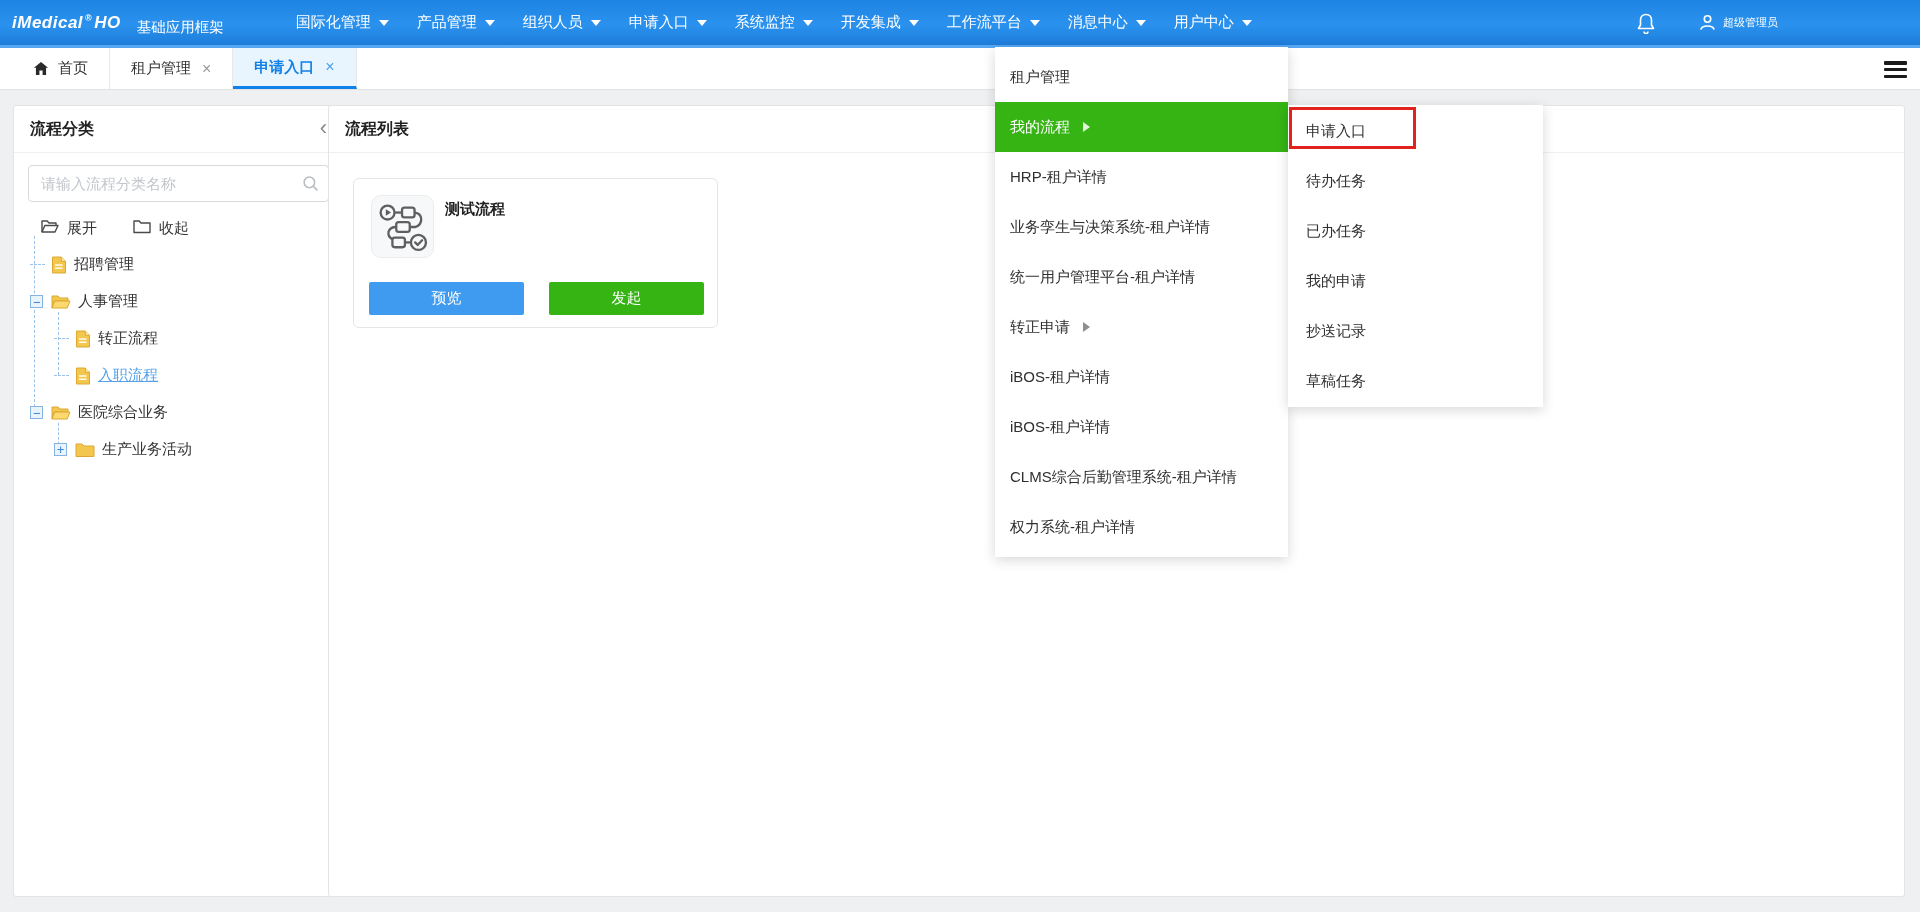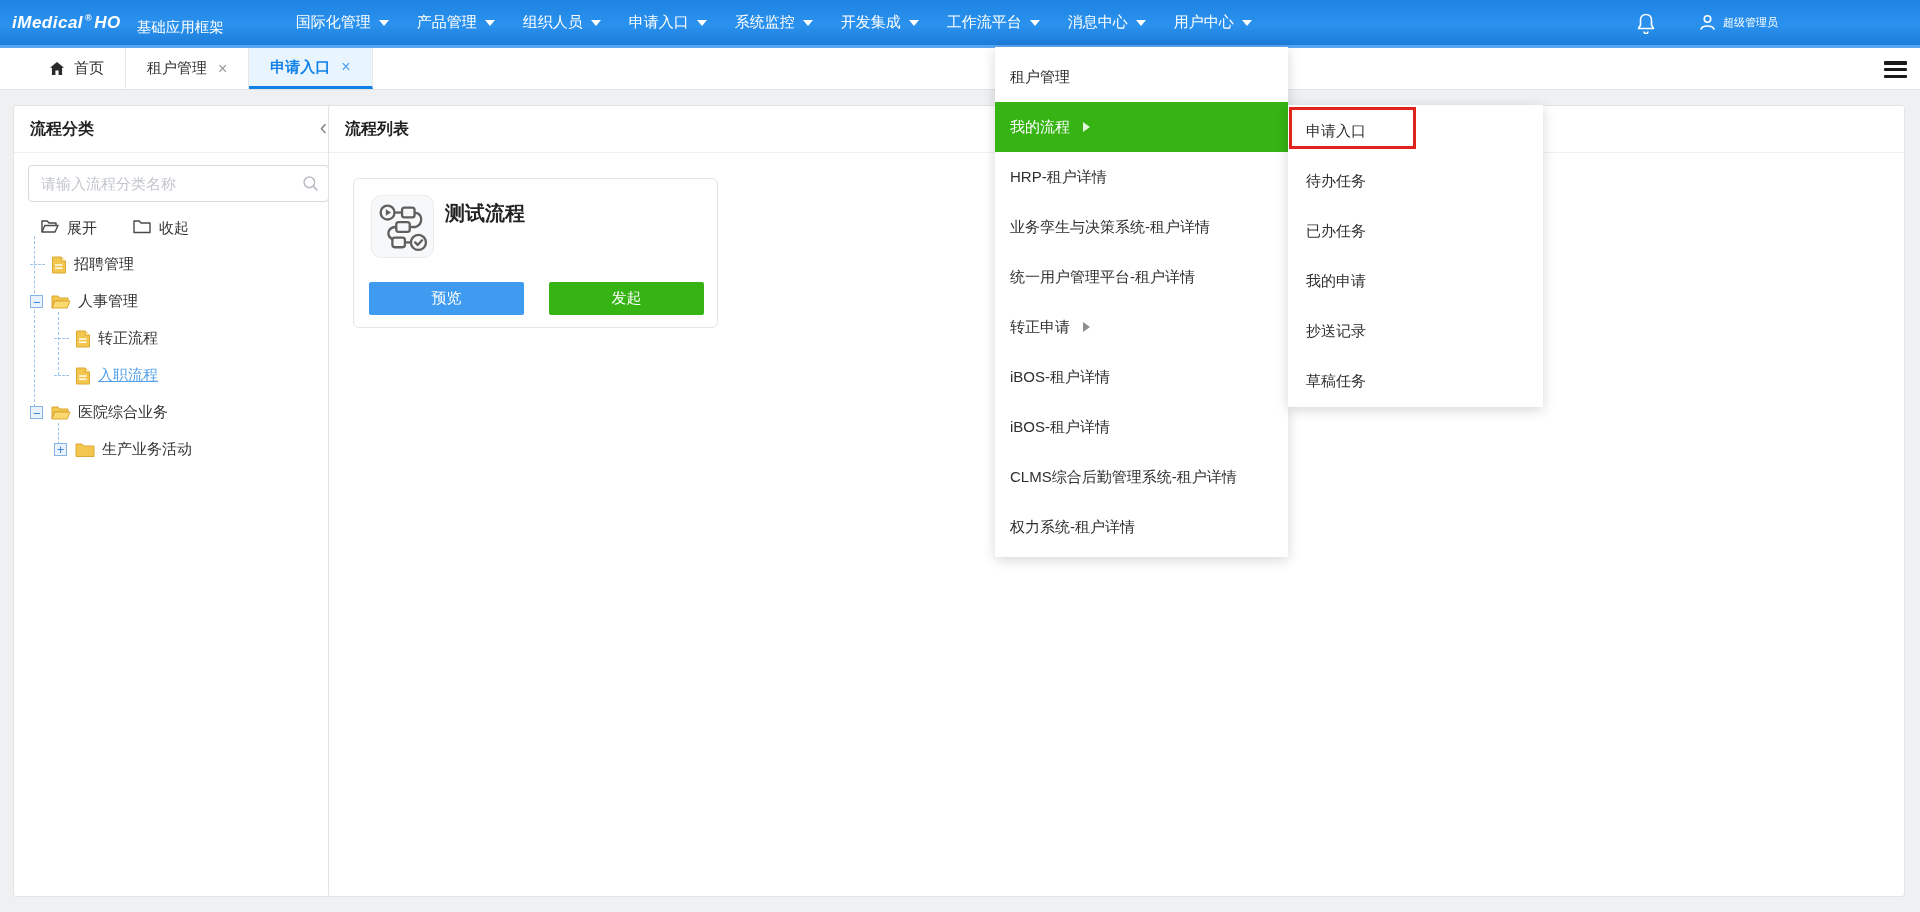--- a/index.html
+++ b/index.html
@@ -18,21 +18,21 @@
   .nav-item { display:flex; align-items:center; font-size:15px; padding:0 14px; height:45px; cursor:pointer; white-space:nowrap; }
   .caret { width:0; height:0; border-left:5px solid transparent; border-right:5px solid transparent;
     border-top:6px solid #fff; margin-left:8px; }
   .nav-right { margin-left:auto; margin-right:142px; display:flex; align-items:center; gap:42px; }
   .bell, .userbox { display:flex; align-items:center; cursor:pointer; }
   .userbox span.user-label { font-size:11px; margin-left:6px; }
 
   
   .tabbar { position:absolute; left:0; top:45px; width:1920px; height:45px; background:#fff;
     border-top:3px solid #57a6f3; border-bottom:1px solid #e3e3e3; display:flex; align-items:stretch;
-    padding-left:28px; z-index:30; }
+    padding-left:12px; z-index:30; }
   .tab { display:flex; align-items:center; padding:0 21px; font-size:15px; color:#333;
     border-right:1px solid #e8e8e8; cursor:pointer; white-space:nowrap; }
   .tab .tab-label { margin-left:0; }
   .tab .home-ico { margin-right:9px; display:flex; }
   .tab .close-x { margin-left:11px; color:#999; font-size:16px; line-height:1; }
   .tab.active { background:#e9f5fe; color:#1081e8; font-weight:bold; border-bottom:3px solid #1081e8; border-right:1px solid #e8e8e8; }
   .tab.active .close-x { color:#4aa0ee; font-weight:normal; }
   .hamburger { position:absolute; right:13px; top:13px; width:23px; height:17px; cursor:pointer;
     display:flex; flex-direction:column; justify-content:space-between; }
   .hamburger i { display:block; height:3.5px; background:#1b1b1b; border-radius:1px; }
@@ -67,21 +67,21 @@
   .vline { position:absolute; border-left:1px dashed #9cc3ea; width:0; z-index:1; }
   #vlineA { left:20px; top:-10px; height:176px; }
   #vlineB { left:44px; top:66px;  height:63px; }
   #vlineC { left:44px; top:177px; height:26px; }
 
   
   .main-card { position:absolute; left:24px; top:72px; width:365px; height:150px;
     border:1px solid #e5e5e5; border-radius:6px; background:#fff; }
   .card-icon { position:absolute; left:17px; top:16px; width:63px; height:63px; background:#f7f8f9;
     border:1px solid #ececec; border-radius:10px; display:flex; align-items:center; justify-content:center; }
-  .card-title { position:absolute; left:91px; top:21px; font-size:20px; font-weight:bold; color:#222; }
+  .card-title { position:absolute; left:91px; top:21px; font-size:15px; font-weight:bold; color:#222; }
   .card-btns { position:absolute; left:15px; bottom:12px; display:flex; gap:25px; }
   .btn { width:155px; height:33px; display:flex; align-items:center; justify-content:center;
     color:#fff; font-size:15px; border-radius:2px; cursor:pointer; }
   .btn.preview { background:#3f9bf0; }
   .btn.launch  { background:#35b414; }
 
   
   .dropdown { position:absolute; left:995px; top:47px; width:293px; padding:5px 0; background:#fff;
     box-shadow:0 3px 12px rgba(0,0,0,.16); z-index:50; }
   .dd-item { height:50px; display:flex; align-items:center; padding:0 15px; font-size:15px;

